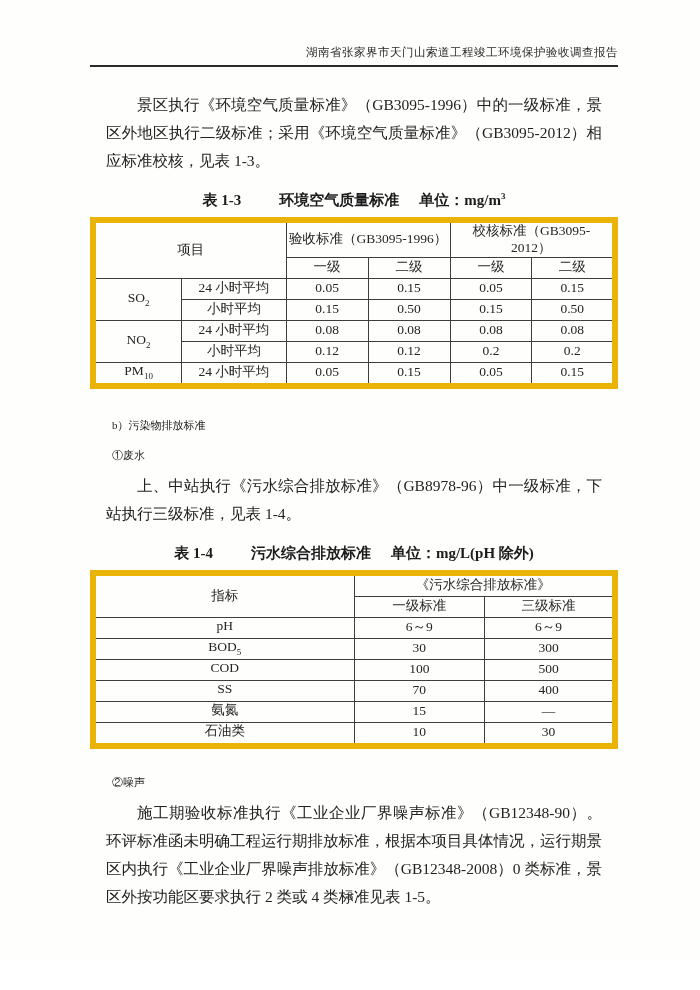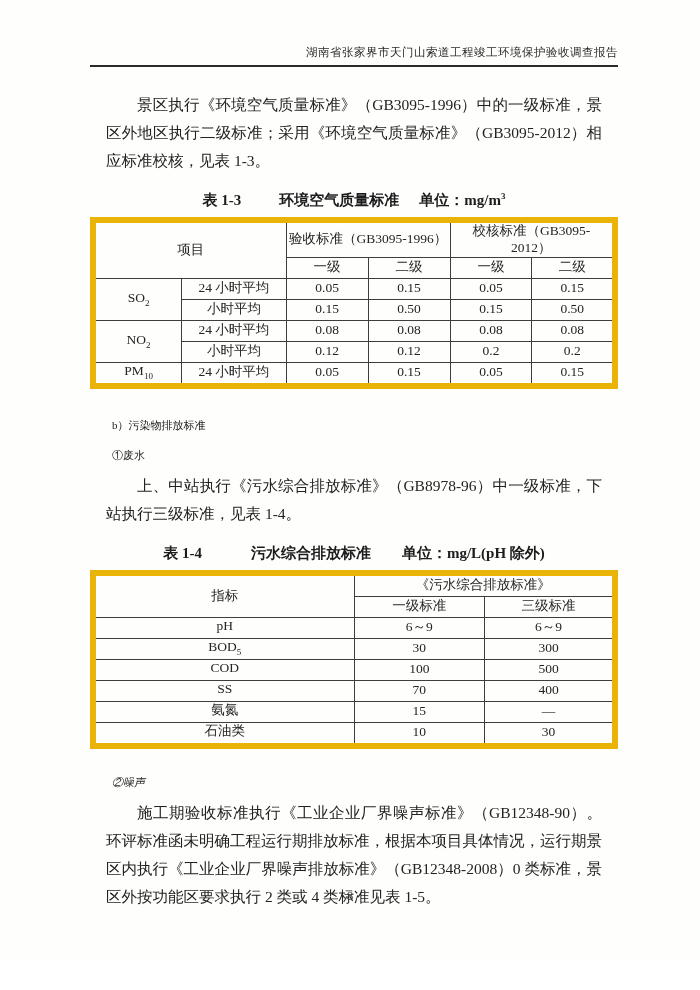--- a/index.html
+++ b/index.html
@@ -162,21 +162,21 @@
           <td>0.05</td>
           <td>0.15</td>
         </tr>
       </tbody>
     </table>
 
     <p class="section-line">b）污染物排放标准</p>
     <p class="section-line follow">①废水</p>
     <p class="body-para tight">上、中站执行《污水综合排放标准》（GB8978-96）中一级标准，下站执行三级标准，见表 1-4。</p>
 
-    <div class="table-caption" style="margin-top:4px;gap:11px;">
+    <div class="table-caption" style="margin-top:4px;">
       <span class="cap-label">表 1-4</span>
       <span class="cap-title">污水综合排放标准</span>
       <span class="cap-unit">单位：mg/L(pH 除外)</span>
     </div>
 
     <table class="data-table">
       <colgroup>
         <col style="width:50%">
           <col style="width:25%">
           <col style="width:25%">
@@ -216,19 +216,19 @@
           <td>—</td>
         </tr>
         <tr>
           <td><span>石油类</span><sub class="chem-sub"></sub></td>
           <td>10</td>
           <td>30</td>
         </tr>
       </tbody>
     </table>
 
-    <p class="section-line" style="margin-top:19px;font-style:italic;">②噪声</p>
+    <p class="section-line" style="margin-top:19px;">②噪声</p>
     <p class="body-para tight">施工期验收标准执行《工业企业厂界噪声标准》（GB12348-90）。环评标准函未明确工程运行期排放标准，根据本项目具体情况，运行期景区内执行《工业企业厂界噪声排放标准》（GB12348-2008）0 类标准，景区外按功能区要求执行 2 类或 4 类标准见表 1-5。</p>
 
   </div>
 
   <div class="page-number">8</div>
 </div>
 
 </body></html>

